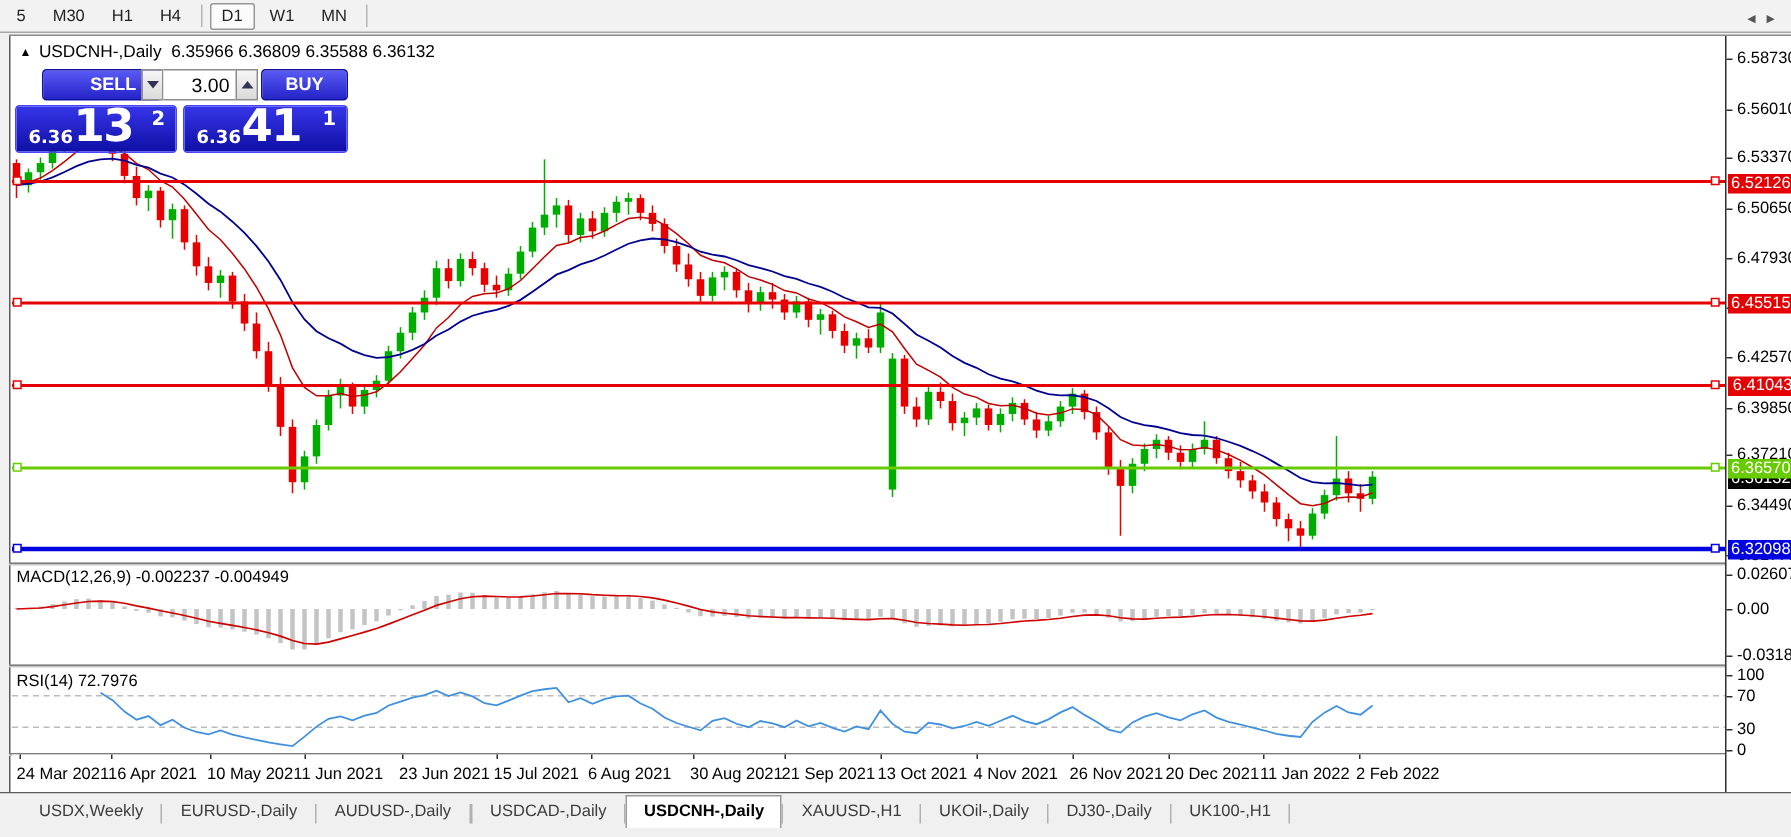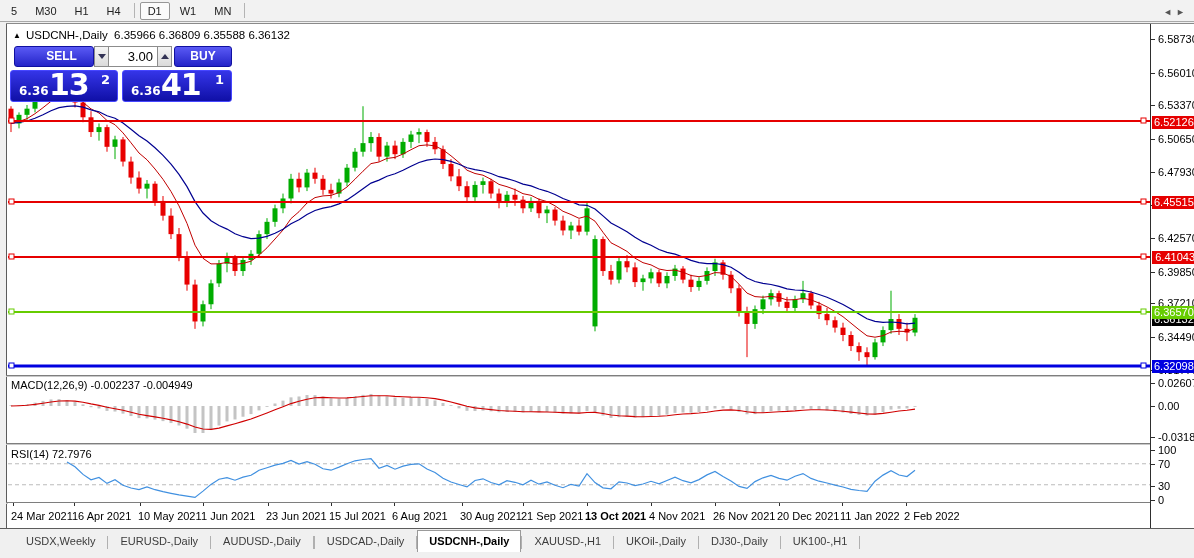--- a/index.html
+++ b/index.html
@@ -25,21 +25,21 @@
   svg { position:absolute; display:block; }
 
   .chart-title { position:absolute; left:13px; top:29px; font-size:11.5px; color:#000; white-space:nowrap; }
   .chart-title .tri { font-size:8px; margin-right:5px; position:relative; top:-1px; }
 
   
   .trade-panel { position:absolute; left:10px; top:46px; width:222px; height:56px; }
   .tp-btn { position:absolute; height:21px; border:1px solid #1010a0; border-radius:3px; color:#fff;
             font-size:12px; font-weight:bold; text-align:center; line-height:19px;
             background:linear-gradient(#5a5af5,#2424c8); cursor:pointer; }
-  .tp-sell { left:4px; top:0; width:80px;padding-left:15px; }
+  .tp-sell { left:18px; top:0; width:80px;padding-left:15px; }
   .tp-buy { left:164px; top:0; width:58px; }
   .spinner { position:absolute; left:84px; top:0; width:78px; height:21px; display:flex; }
   .spin-btn { width:15px; height:21px; background:linear-gradient(#f6f6f6,#dadada); border:1px solid #8c8c8c;
               display:flex; align-items:center; justify-content:center; cursor:pointer; }
   .spin-down-glyph { width:0; height:0; border-left:4px solid transparent; border-right:4px solid transparent;
               border-top:5px solid #333355; }
   .spin-up-glyph { width:0; height:0; border-left:4px solid transparent; border-right:4px solid transparent;
               border-bottom:5px solid #333355; }
   .spin-field { flex:1; background:#fff; border-top:1px solid #8c8c8c; border-bottom:1px solid #8c8c8c;
               font-size:13px; color:#000; text-align:right; padding:2px 4px 0 0; }
@@ -530,21 +530,21 @@
       <div class="date-label" style="left: 258px;">23 Jun 2021</div>
       <div class="date-tick" style="left: 323px;"></div>
       <div class="date-label" style="left: 321px;">15 Jul 2021</div>
       <div class="date-tick" style="left: 386px;"></div>
       <div class="date-label" style="left: 384px;">6 Aug 2021</div>
       <div class="date-tick" style="left: 454px;"></div>
       <div class="date-label" style="left: 452px;">30 Aug 2021</div>
       <div class="date-tick" style="left: 515px;"></div>
       <div class="date-label" style="left: 513px;">21 Sep 2021</div>
       <div class="date-tick" style="left: 579px;"></div>
-      <div class="date-label" style="left: 577px; font-weight: bold;">13 Oct 2021</div>
+      <div class="date-label" style="left: 577px;">13 Oct 2021</div>
       <div class="date-tick" style="left: 643px;"></div>
       <div class="date-label" style="left: 641px;">4 Nov 2021</div>
       <div class="date-tick" style="left: 707px;"></div>
       <div class="date-label" style="left: 705px;">26 Nov 2021</div>
       <div class="date-tick" style="left: 771px;"></div>
       <div class="date-label" style="left: 769px;">20 Dec 2021</div>
       <div class="date-tick" style="left: 834px;"></div>
       <div class="date-label" style="left: 832px;">11 Jan 2022</div>
       <div class="date-tick" style="left: 898px;"></div>
       <div class="date-label" style="left: 896px;">2 Feb 2022</div>

